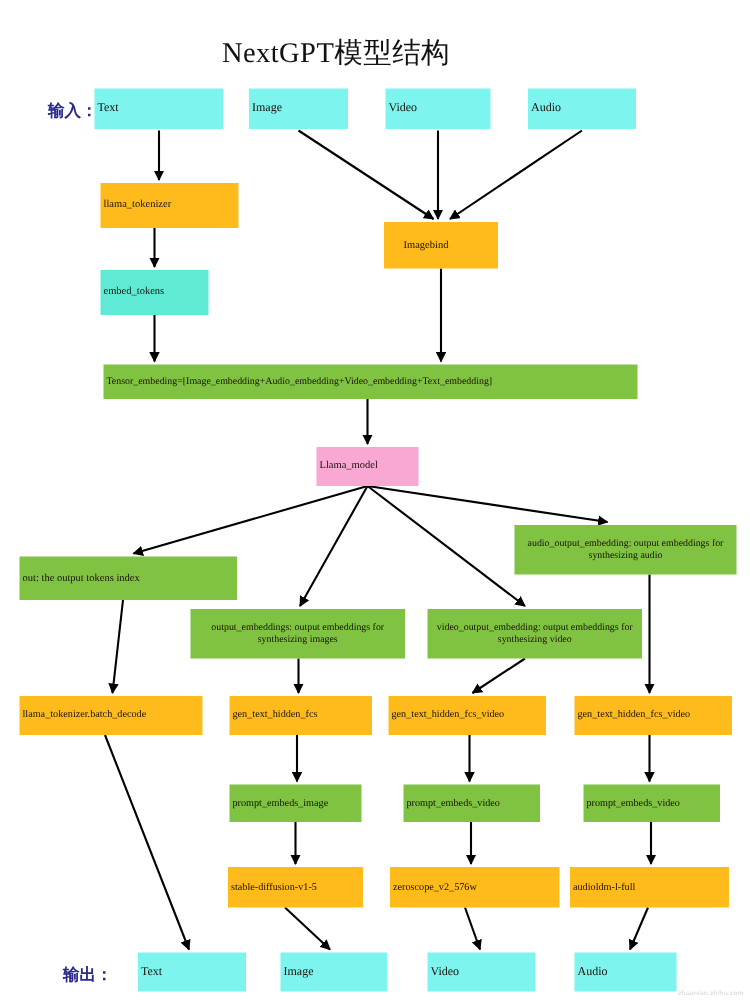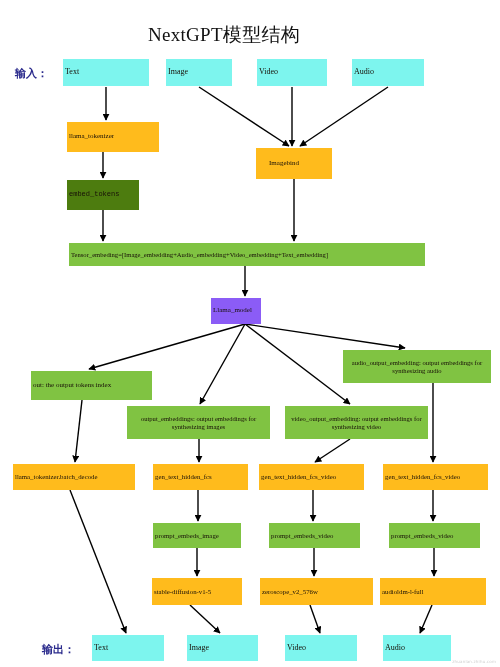--- a/index.html
+++ b/index.html
@@ -66,21 +66,21 @@
     white-space:nowrap;
   }
 </style>
 </head>
 <body>
 
 <div id="canvas">
 
   <div class="title">NextGPT模型结构</div>
 
-  <div class="side-label" style="left:15px; top:66px;">输入：</div>
+  <div class="side-label" style="left:32px; top:66px;">输入：</div>
 
   <div class="side-label" style="left:18px; top:642px;margin-left:24px;">输出：</div>
 
   <svg id="edges" viewBox="0 0 500 667">
     <defs>
       <marker id="arrow" viewBox="0 0 10 10" refX="9" refY="5" markerWidth="5" markerHeight="5" orient="auto-start-reverse">
         <path d="M 0 0 L 10 5 L 0 10 z" fill="#000000"></path>
       </marker>
     </defs>
     <g id="edge-group">
@@ -122,33 +122,33 @@
       </div>
       <div class="node cyan" style="left: 257px; top: 59px; width: 70px; height: 27px; font-size: 8px; background: rgb(125, 245, 238);">
         <span>Video</span>
       </div>
       <div class="node cyan" style="left: 352px; top: 59px; width: 72px; height: 27px; font-size: 8px; background: rgb(125, 245, 238);">
         <span>Audio</span>
       </div>
       <div class="node orange" style="left: 67px; top: 122px; width: 92px; height: 30px; font-size: 7px; background: rgb(255, 187, 28);">
         <span>llama_tokenizer</span>
       </div>
-      <div class="node orange" style="left: 67px; top: 180px; width: 72px; height: 30px; font-size: 7px; background: #4d7c0f; font-family: Liberation Mono, monospace;">
+      <div class="node orange" style="left: 67px; top: 180px; width: 72px; height: 30px; font-size: 7px; background: #5eead4;">
         <span>embed_tokens</span>
       </div>
       <div class="node orange" style="left: 256px; top: 148px; width: 76px; height: 31px; font-size: 7px; background: rgb(255, 187, 28); padding-left: 13px;">
         <span>Imagebind</span>
       </div>
       <div class="node green" style="left: 69px; top: 243px; width: 356px; height: 23px; font-size: 6.6px; background: rgb(128, 195, 66);">
         <span>Tensor_embeding=[Image_embedding+Audio_embedding+Video_embedding+Text_embedding]</span>
       </div>
-      <div class="node orange" style="left: 211px; top: 298px; width: 50px; height: 26px; font-size: 7px; background: #8b5cf6;">
+      <div class="node orange" style="left: 211px; top: 298px; width: 68px; height: 26px; font-size: 7px; background: #f9a8d4;">
         <span>Llama_model</span>
       </div>
-      <div class="node green" style="left: 13px; top: 371px; width: 121px; height: 29px; font-size: 7px; background: rgb(128, 195, 66); margin-left: 18px;">
+      <div class="node green" style="left: 13px; top: 371px; width: 145px; height: 29px; font-size: 7px; background: rgb(128, 195, 66);">
         <span>out: the output tokens index</span>
       </div>
       <div class="node green" style="left: 127px; top: 406px; width: 143px; height: 33px; font-size: 6.6px; background: rgb(128, 195, 66);">
         <span>output_embeddings: output embeddings for synthesizing images</span>
       </div>
       <div class="node green" style="left: 285px; top: 406px; width: 143px; height: 33px; font-size: 6.6px; background: rgb(128, 195, 66);">
         <span>video_output_embedding: output embeddings for synthesizing video</span>
       </div>
       <div class="node green" style="left: 343px; top: 350px; width: 148px; height: 33px; font-size: 6.6px; background: rgb(128, 195, 66);">
         <span>audio_output_embedding: output embeddings for synthesizing audio</span>

